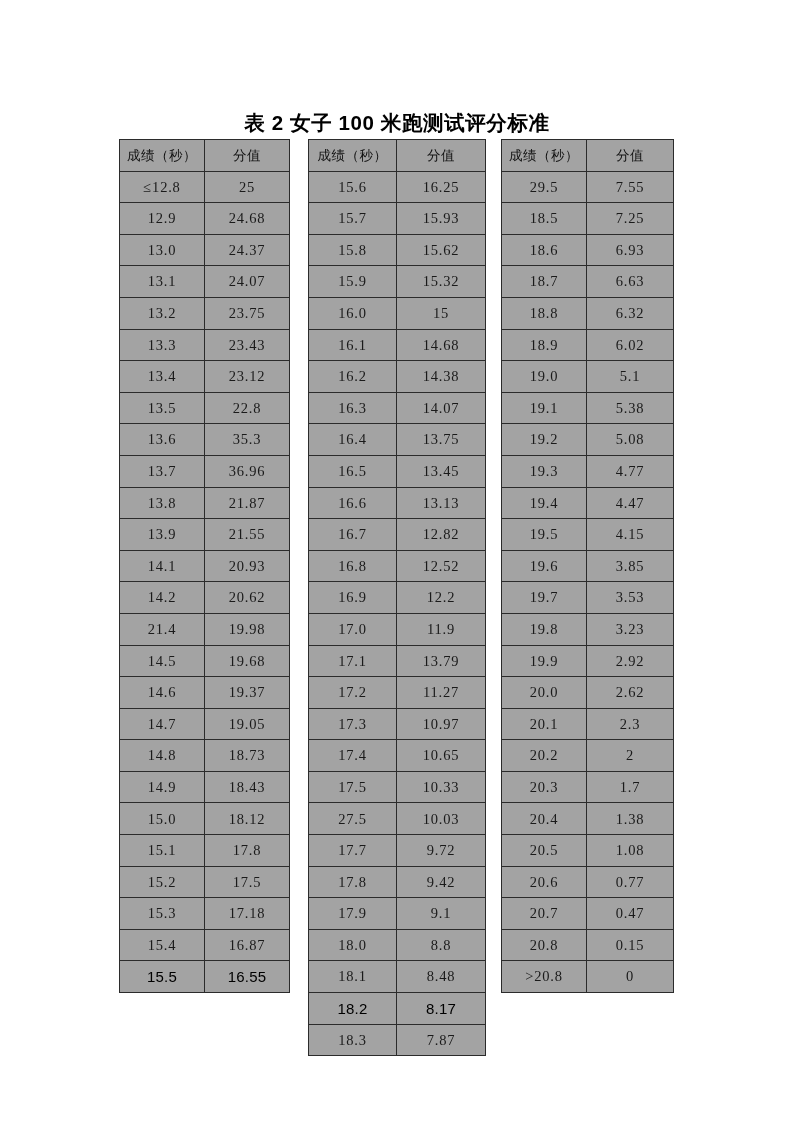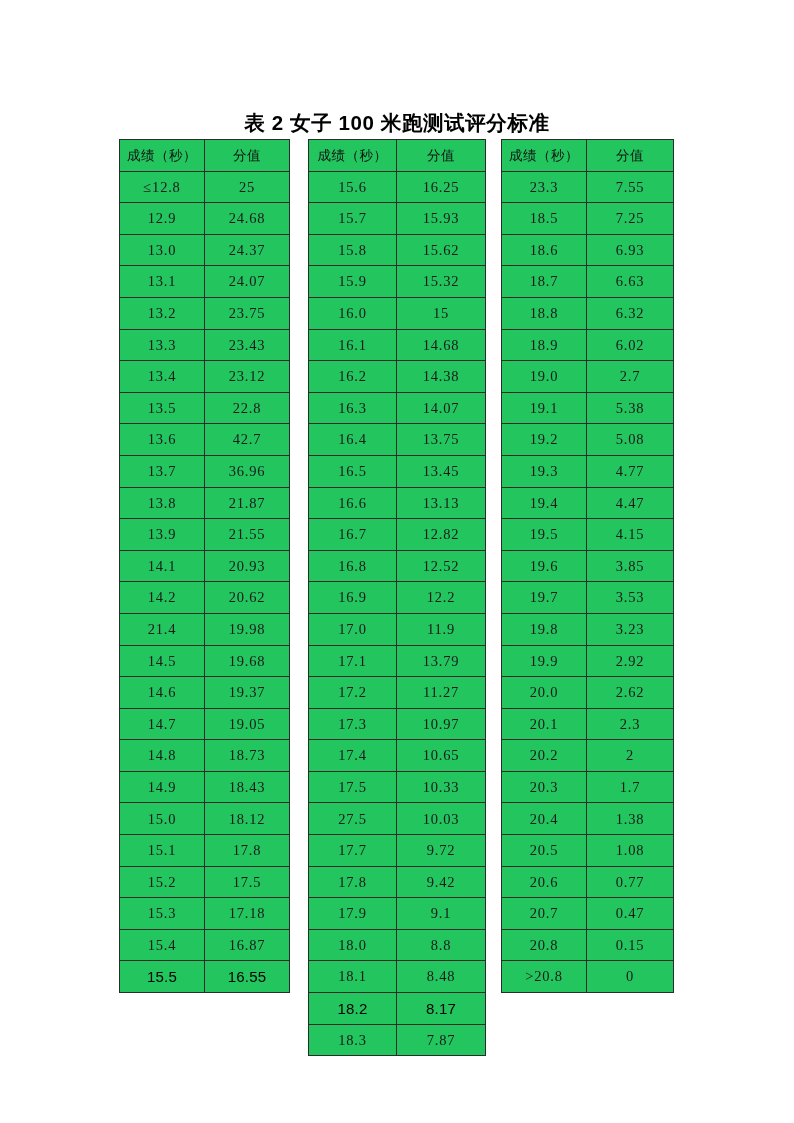--- a/index.html
+++ b/index.html
@@ -46,21 +46,21 @@
     top: 139px;
     width: 556px;
     display: flex;
     flex-direction: row;
     align-items: flex-start;
   }
 
   .score-table {
     border-collapse: collapse;
     table-layout: fixed;
-    background: #22c55e;
+    background: #a3a3a3;
   }
 
   .gap {
     width: 18px;
     flex: 0 0 18px;
   }
   .gap-2 {
     width: 15px;
     flex: 0 0 15px;
   }
@@ -153,21 +153,21 @@
           <tr>
             <td>13.4</td>
             <td>23.12</td>
           </tr>
           <tr>
             <td>13.5</td>
             <td>22.8</td>
           </tr>
           <tr>
             <td>13.6</td>
-            <td>42.7</td>
+            <td>35.3</td>
           </tr>
           <tr>
             <td>13.7</td>
             <td>36.96</td>
           </tr>
           <tr>
             <td>13.8</td>
             <td>21.87</td>
           </tr>
           <tr>
@@ -370,21 +370,21 @@
           <col class="col-b">
         </colgroup>
       <thead>
         <tr>
           <th>成绩（秒）</th>
           <th>分值</th>
         </tr>
       </thead>
       <tbody>
           <tr>
-            <td>23.3</td>
+            <td>29.5</td>
             <td>7.55</td>
           </tr>
           <tr>
             <td>18.5</td>
             <td>7.25</td>
           </tr>
           <tr>
             <td>18.6</td>
             <td>6.93</td>
           </tr>
@@ -395,21 +395,21 @@
           <tr>
             <td>18.8</td>
             <td>6.32</td>
           </tr>
           <tr>
             <td>18.9</td>
             <td>6.02</td>
           </tr>
           <tr>
             <td>19.0</td>
-            <td>2.7</td>
+            <td>5.1</td>
           </tr>
           <tr>
             <td>19.1</td>
             <td>5.38</td>
           </tr>
           <tr>
             <td>19.2</td>
             <td>5.08</td>
           </tr>
           <tr>

